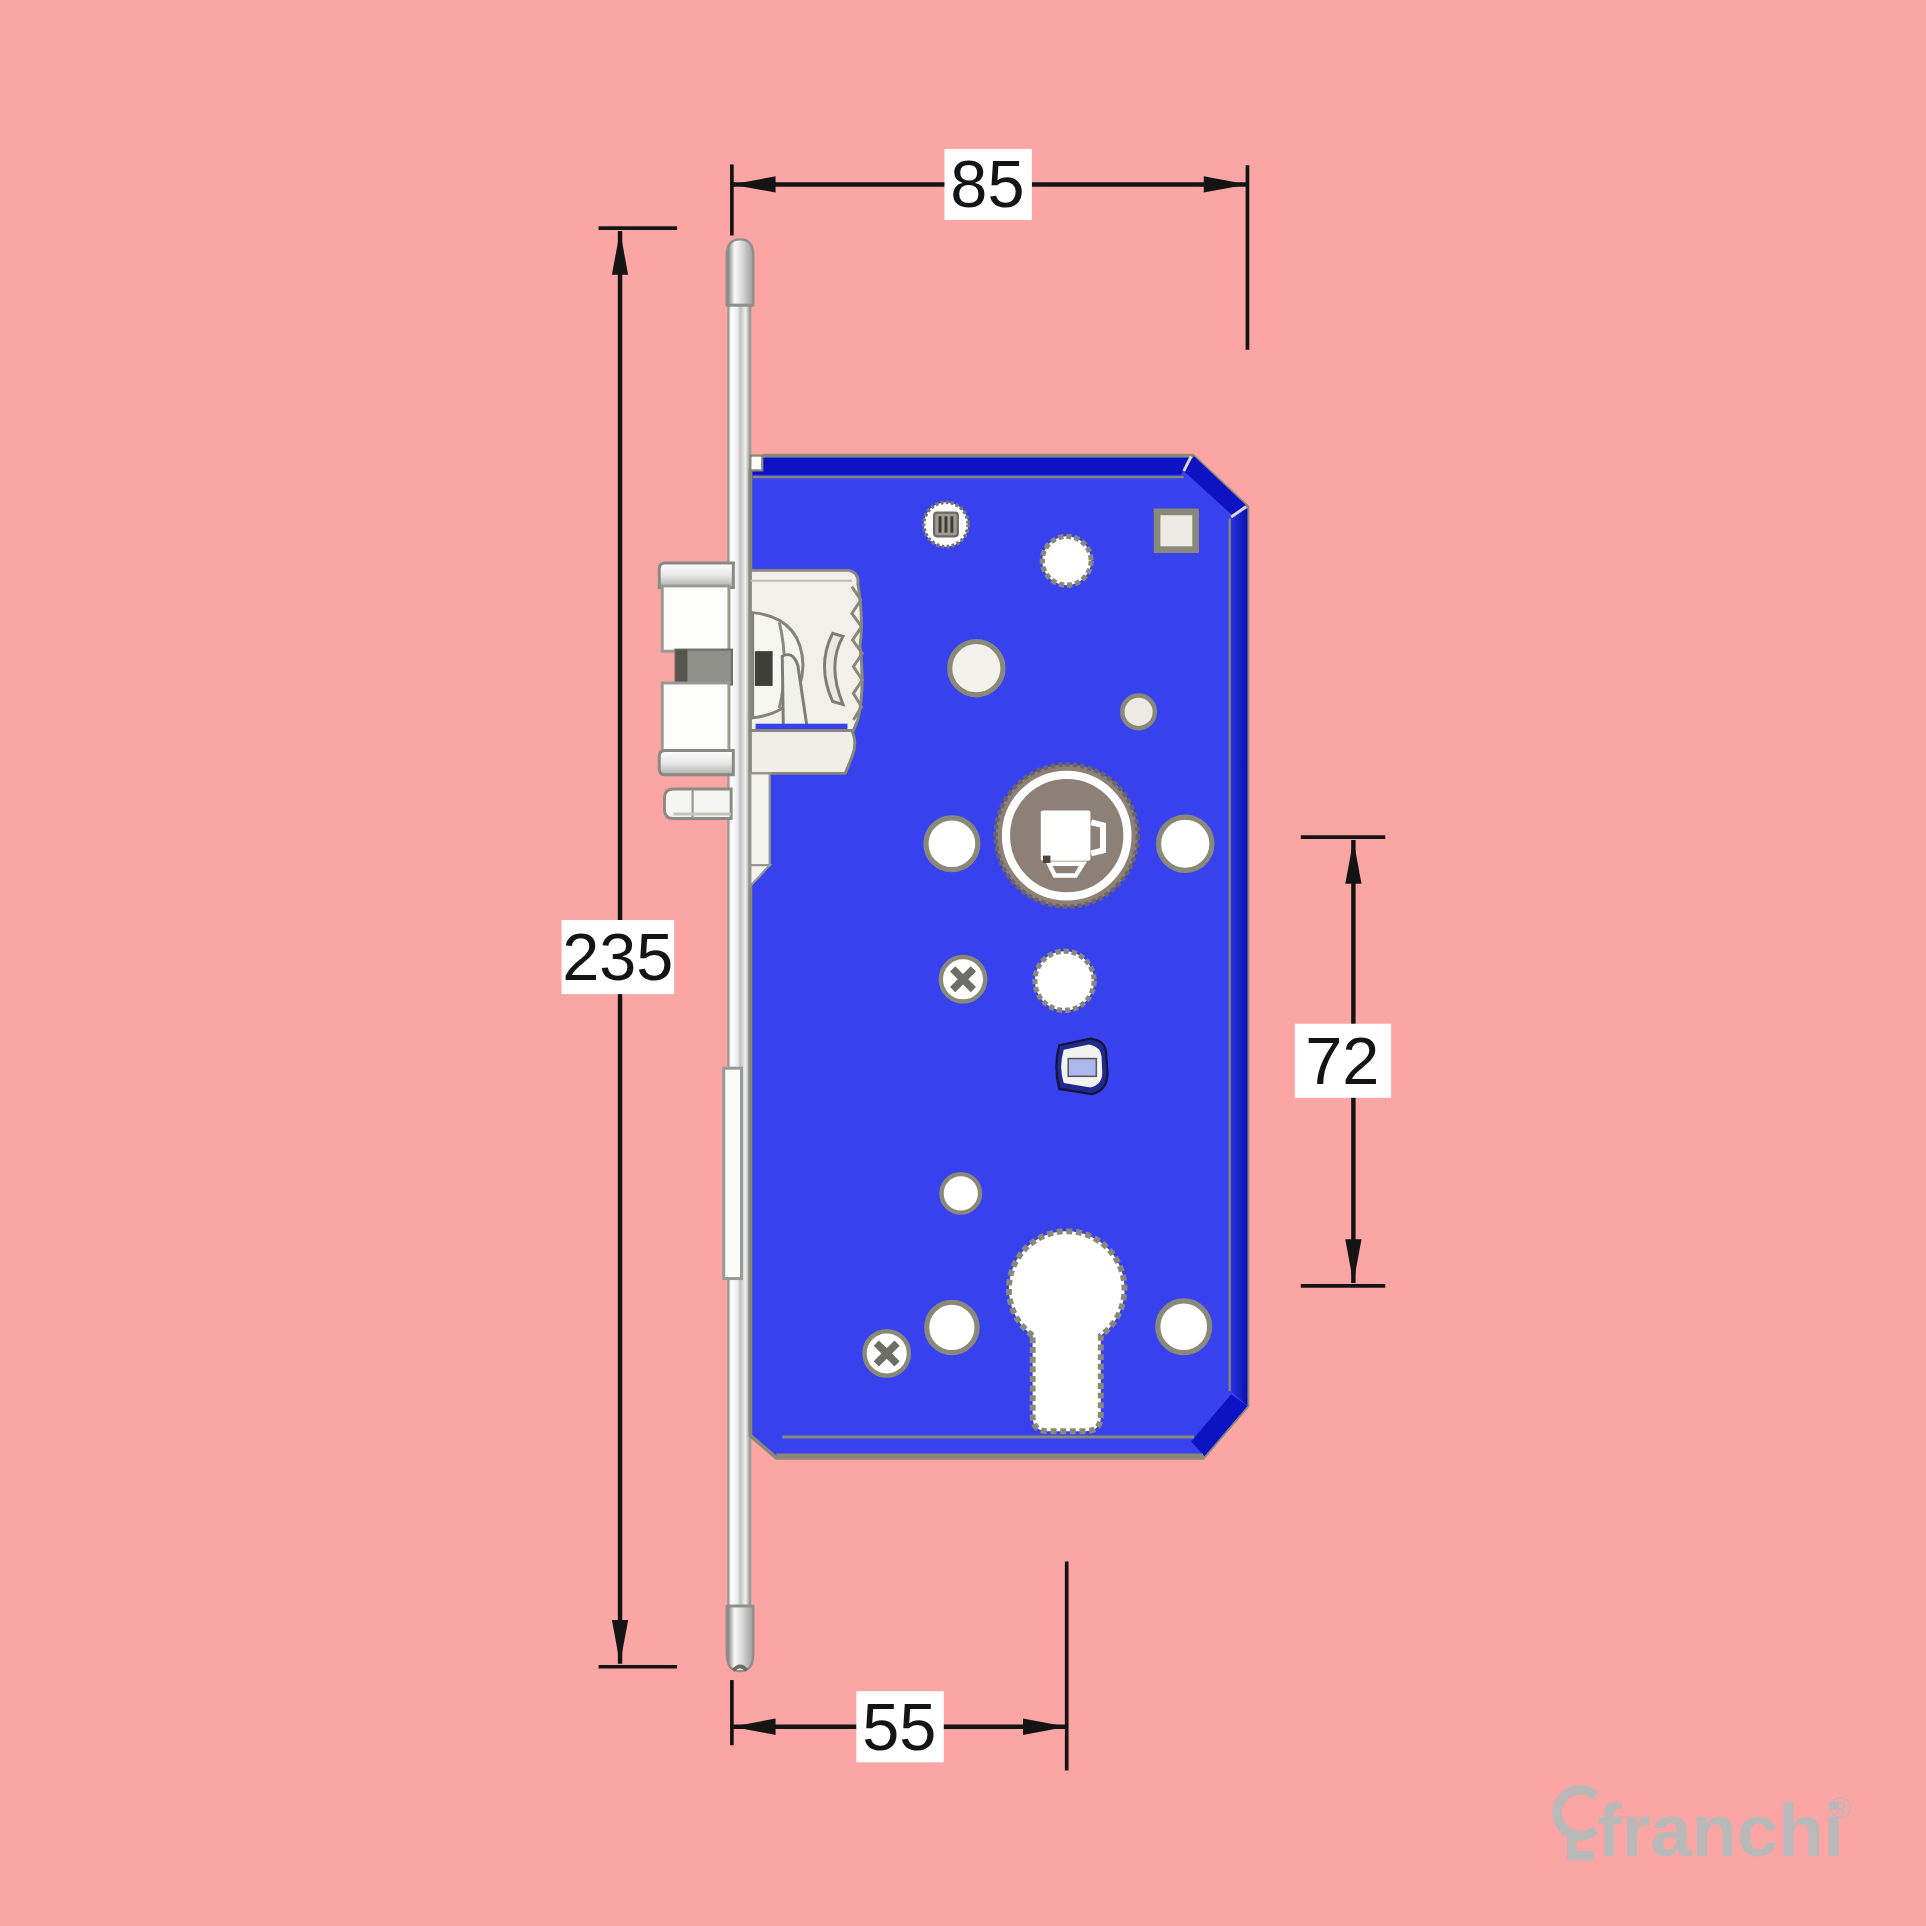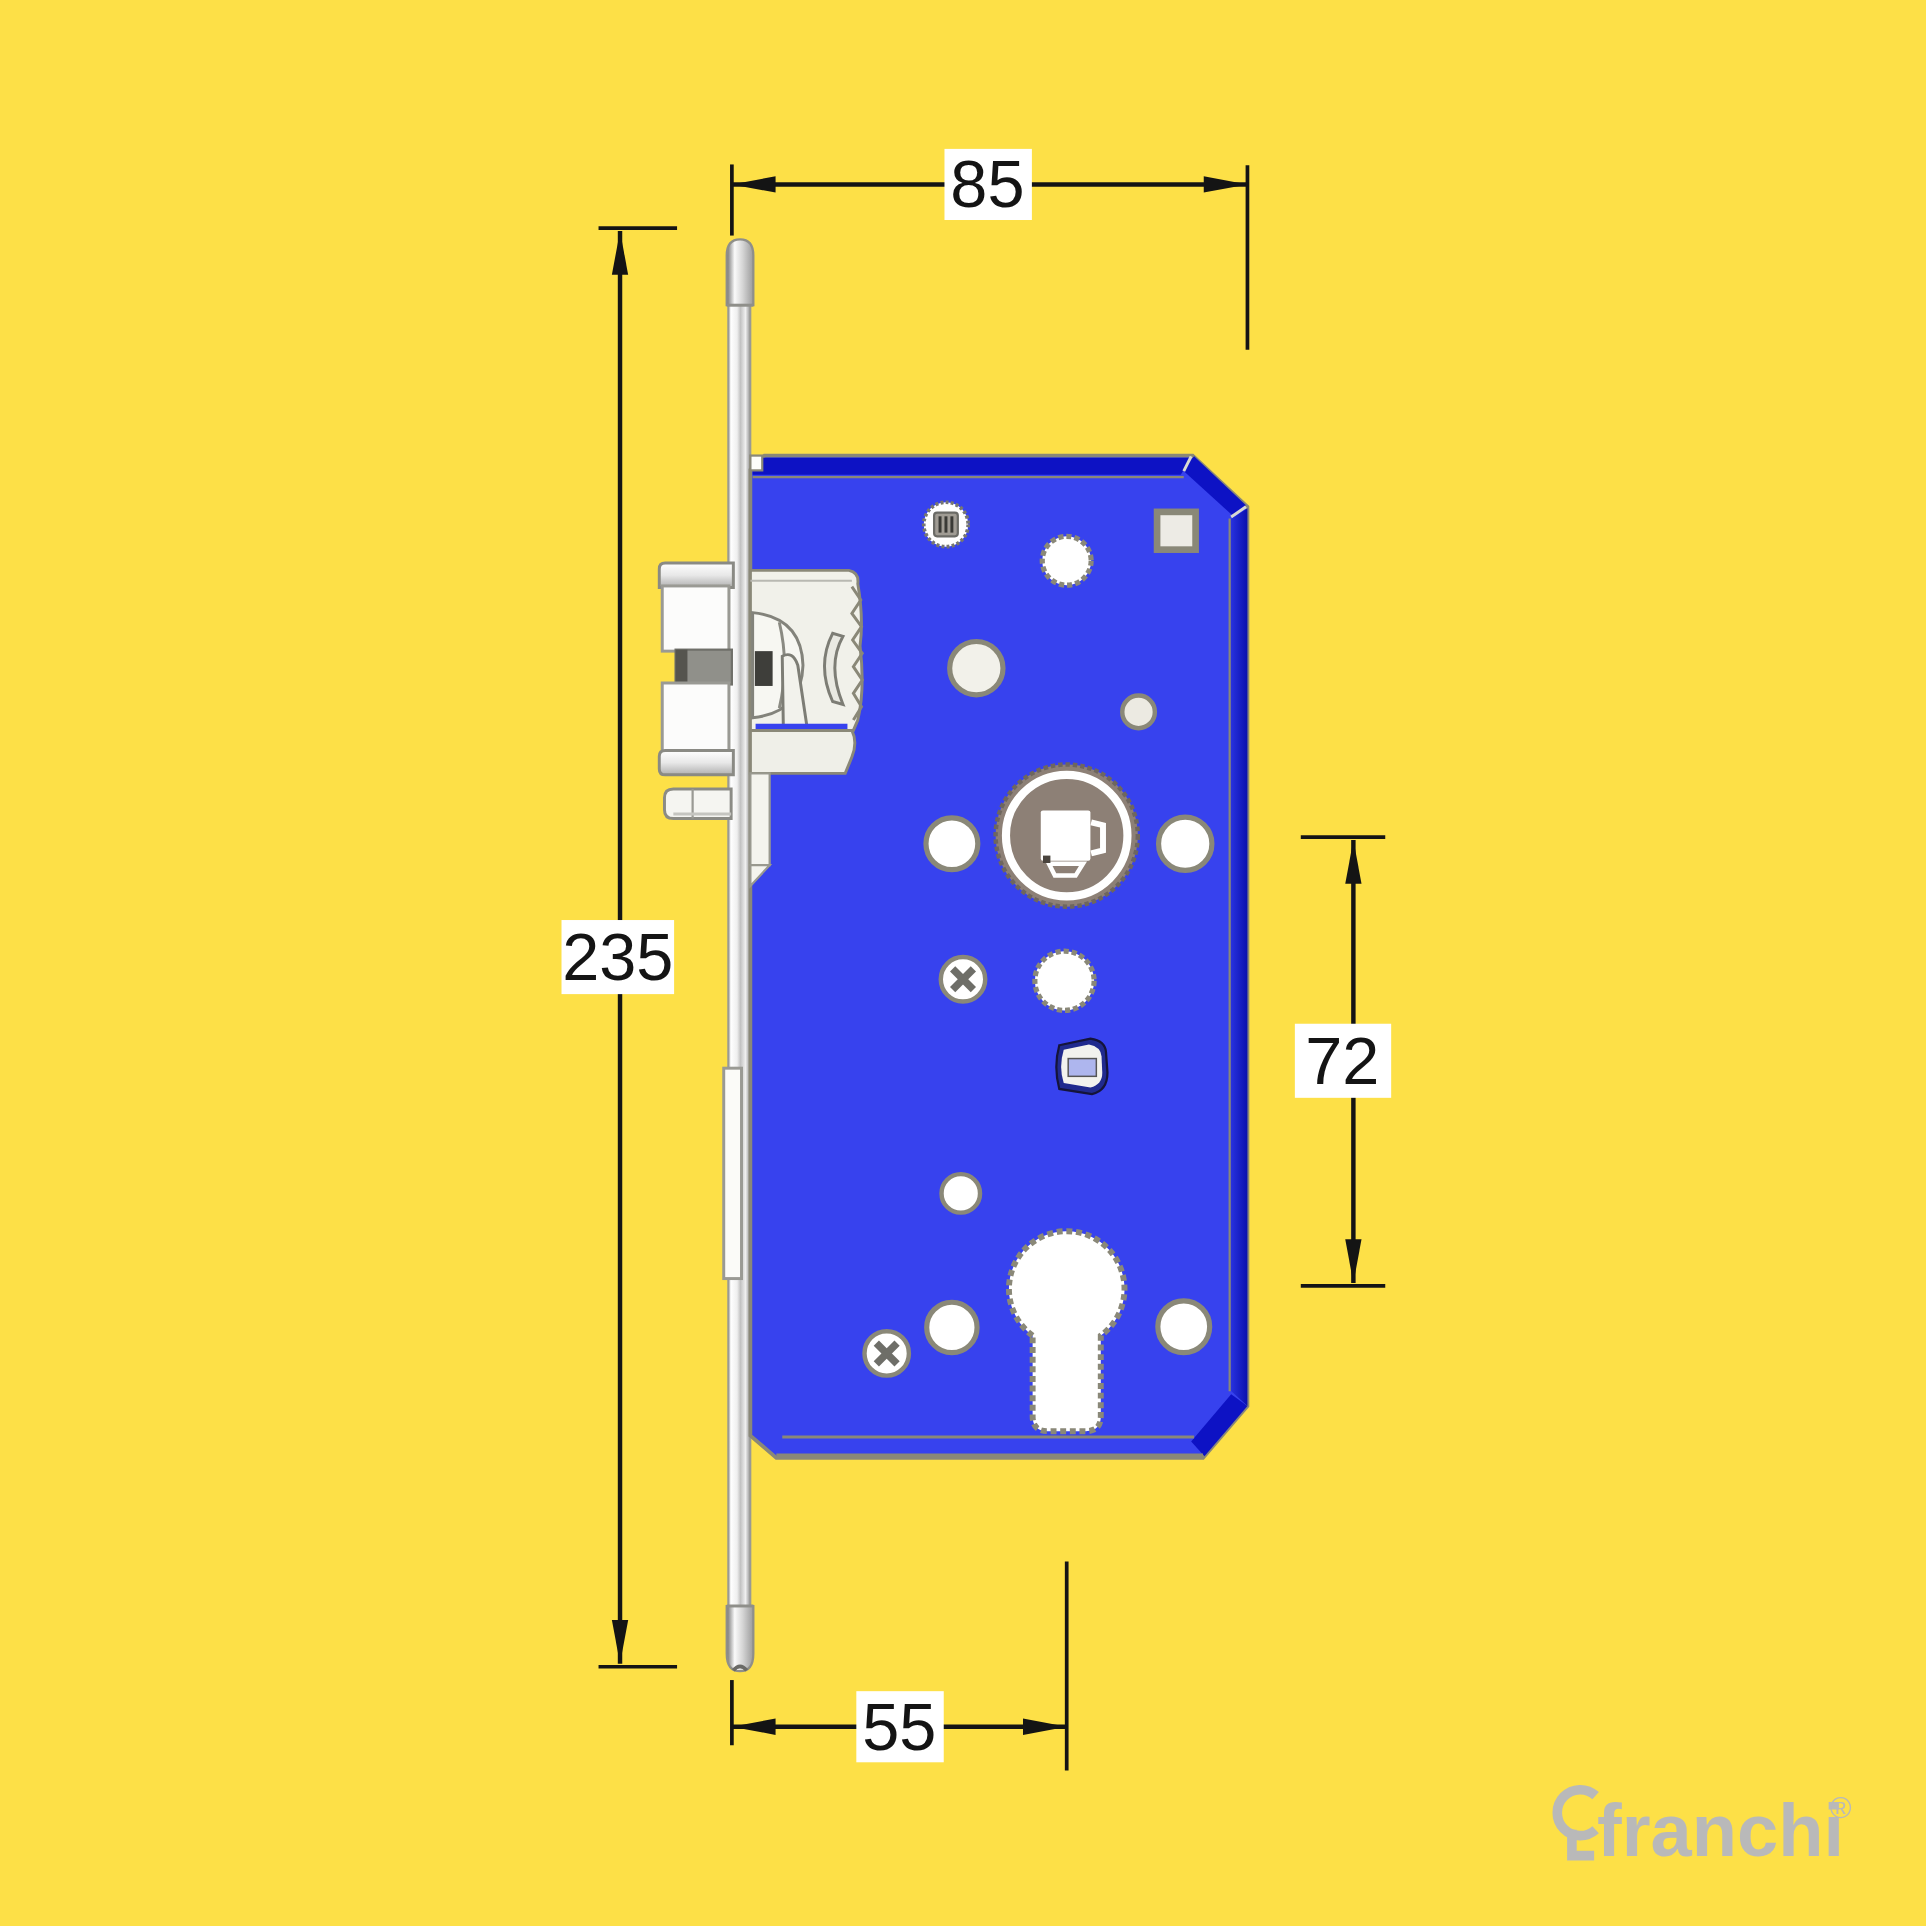--- a/index.html
+++ b/index.html
@@ -1,16 +1,16 @@
 <!DOCTYPE html>
 <html style="font-size:12px"><head>
 <meta charset="utf-8">
 <style>
   html,body{margin:0;padding:0;background:#ffffff;}
-  .stage{width:1926px;height:1926px;position:relative;background:#fde047;overflow:hidden;}
+  .stage{width:1926px;height:1926px;position:relative;background:#fca5a5;overflow:hidden;}
   svg{display:block;}
   .dim-text{font-family:"Liberation Sans", sans-serif;font-size:90px;fill:#141414;}
   .logo-text{font-family:"Liberation Sans", sans-serif;font-weight:bold;font-size:100px;}
   .logo-reg{font-family:"Liberation Sans", sans-serif;font-size:40px;}
 </style>
 </head>
 <body>
 
 <div class="stage">
 <svg width="1926" height="1926" viewBox="0 0 2600 2600">

